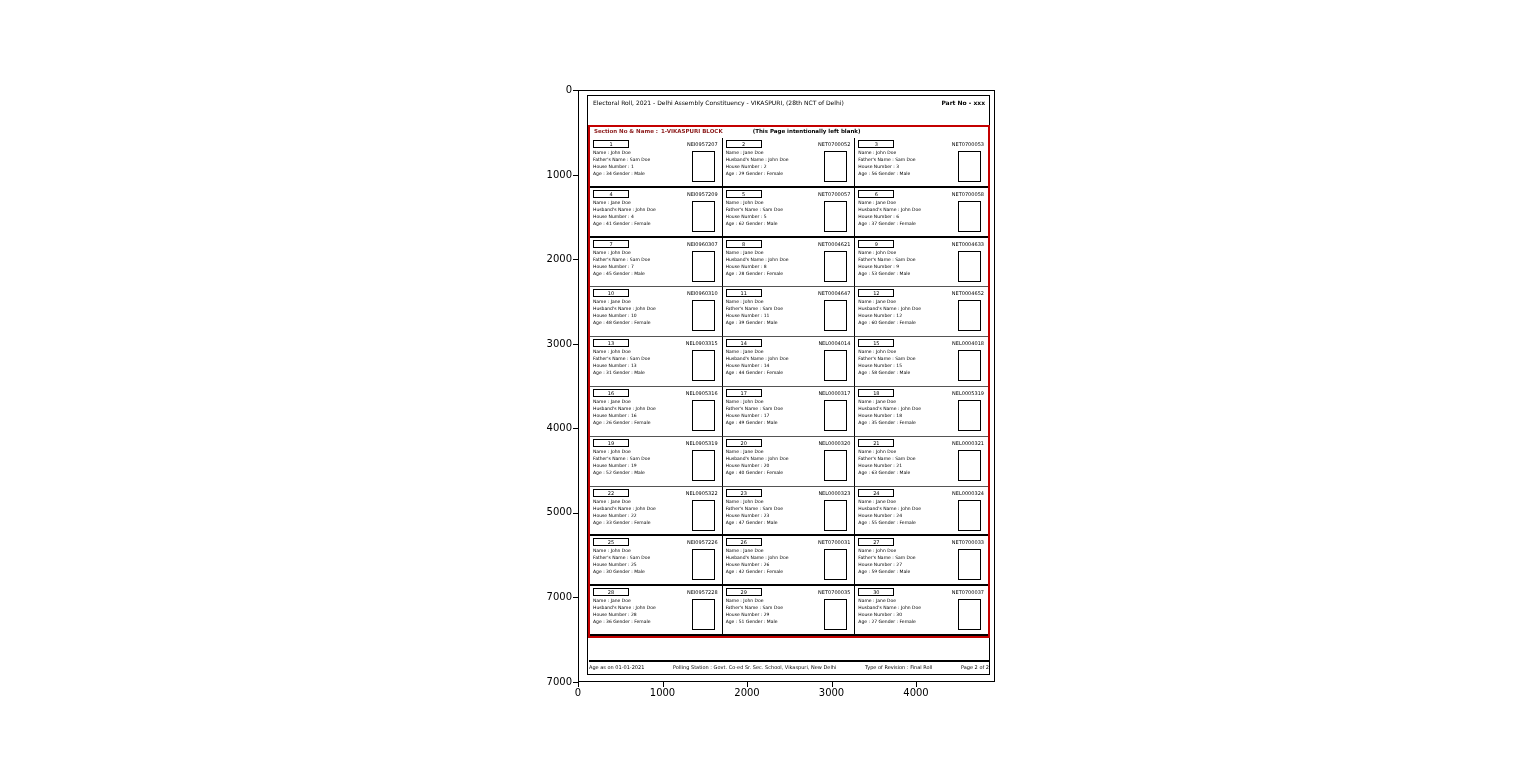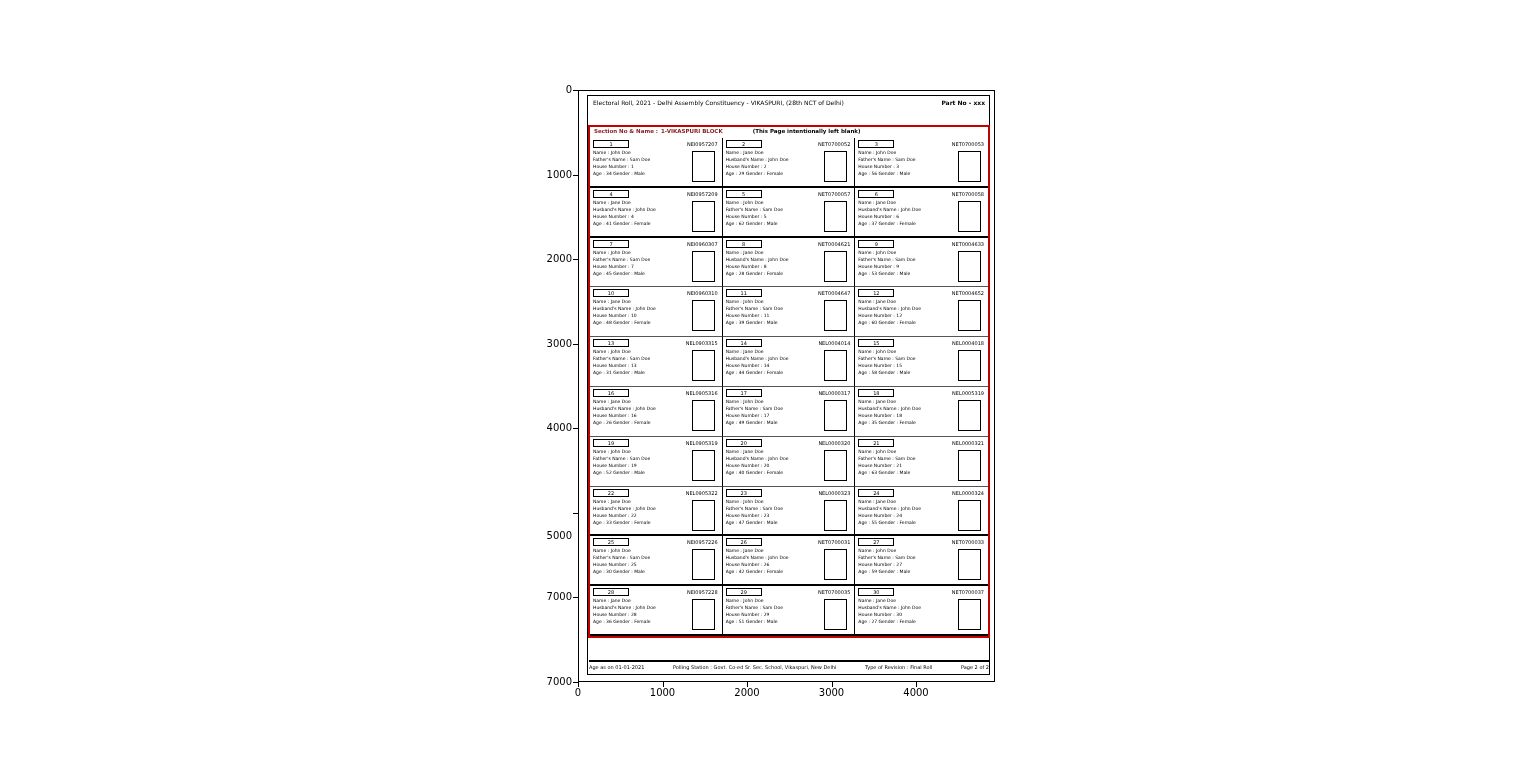--- a/index.html
+++ b/index.html
@@ -50,21 +50,21 @@
       <div class="tick-label ytick" style="left: 524px; top: 84px;">0</div>
       <div class="tick-mark" style="left: 573px; top: 90px; width: 5px; height: 1px;"></div>
       <div class="tick-label ytick" style="left: 524px; top: 168.5px;">1000</div>
       <div class="tick-mark" style="left: 573px; top: 174.5px; width: 5px; height: 1px;"></div>
       <div class="tick-label ytick" style="left: 524px; top: 253px;">2000</div>
       <div class="tick-mark" style="left: 573px; top: 259px; width: 5px; height: 1px;"></div>
       <div class="tick-label ytick" style="left: 524px; top: 337.5px;">3000</div>
       <div class="tick-mark" style="left: 573px; top: 343.5px; width: 5px; height: 1px;"></div>
       <div class="tick-label ytick" style="left: 524px; top: 422px;">4000</div>
       <div class="tick-mark" style="left: 573px; top: 428px; width: 5px; height: 1px;"></div>
-      <div class="tick-label ytick" style="left: 524px; top: 530px;">5000</div>
+      <div class="tick-label ytick" style="left: 524px; top: 506px;">5000</div>
       <div class="tick-mark" style="left: 573px; top: 512.5px; width: 5px; height: 1px;"></div>
       <div class="tick-label ytick" style="left: 524px; top: 591px;">7000</div>
       <div class="tick-mark" style="left: 573px; top: 597px; width: 5px; height: 1px;"></div>
       <div class="tick-label ytick" style="left: 524px; top: 675.5px;">7000</div>
       <div class="tick-mark" style="left: 573px; top: 681.5px; width: 5px; height: 1px;"></div>
     </div>
   <div id="xticks">
       <div class="tick-label xtick" style="left: 554px; top: 687px;">0</div>
       <div class="tick-mark" style="left: 578px; top: 682px; width: 1px; height: 5px;"></div>
       <div class="tick-label xtick" style="left: 638.5px; top: 687px;">1000</div>

